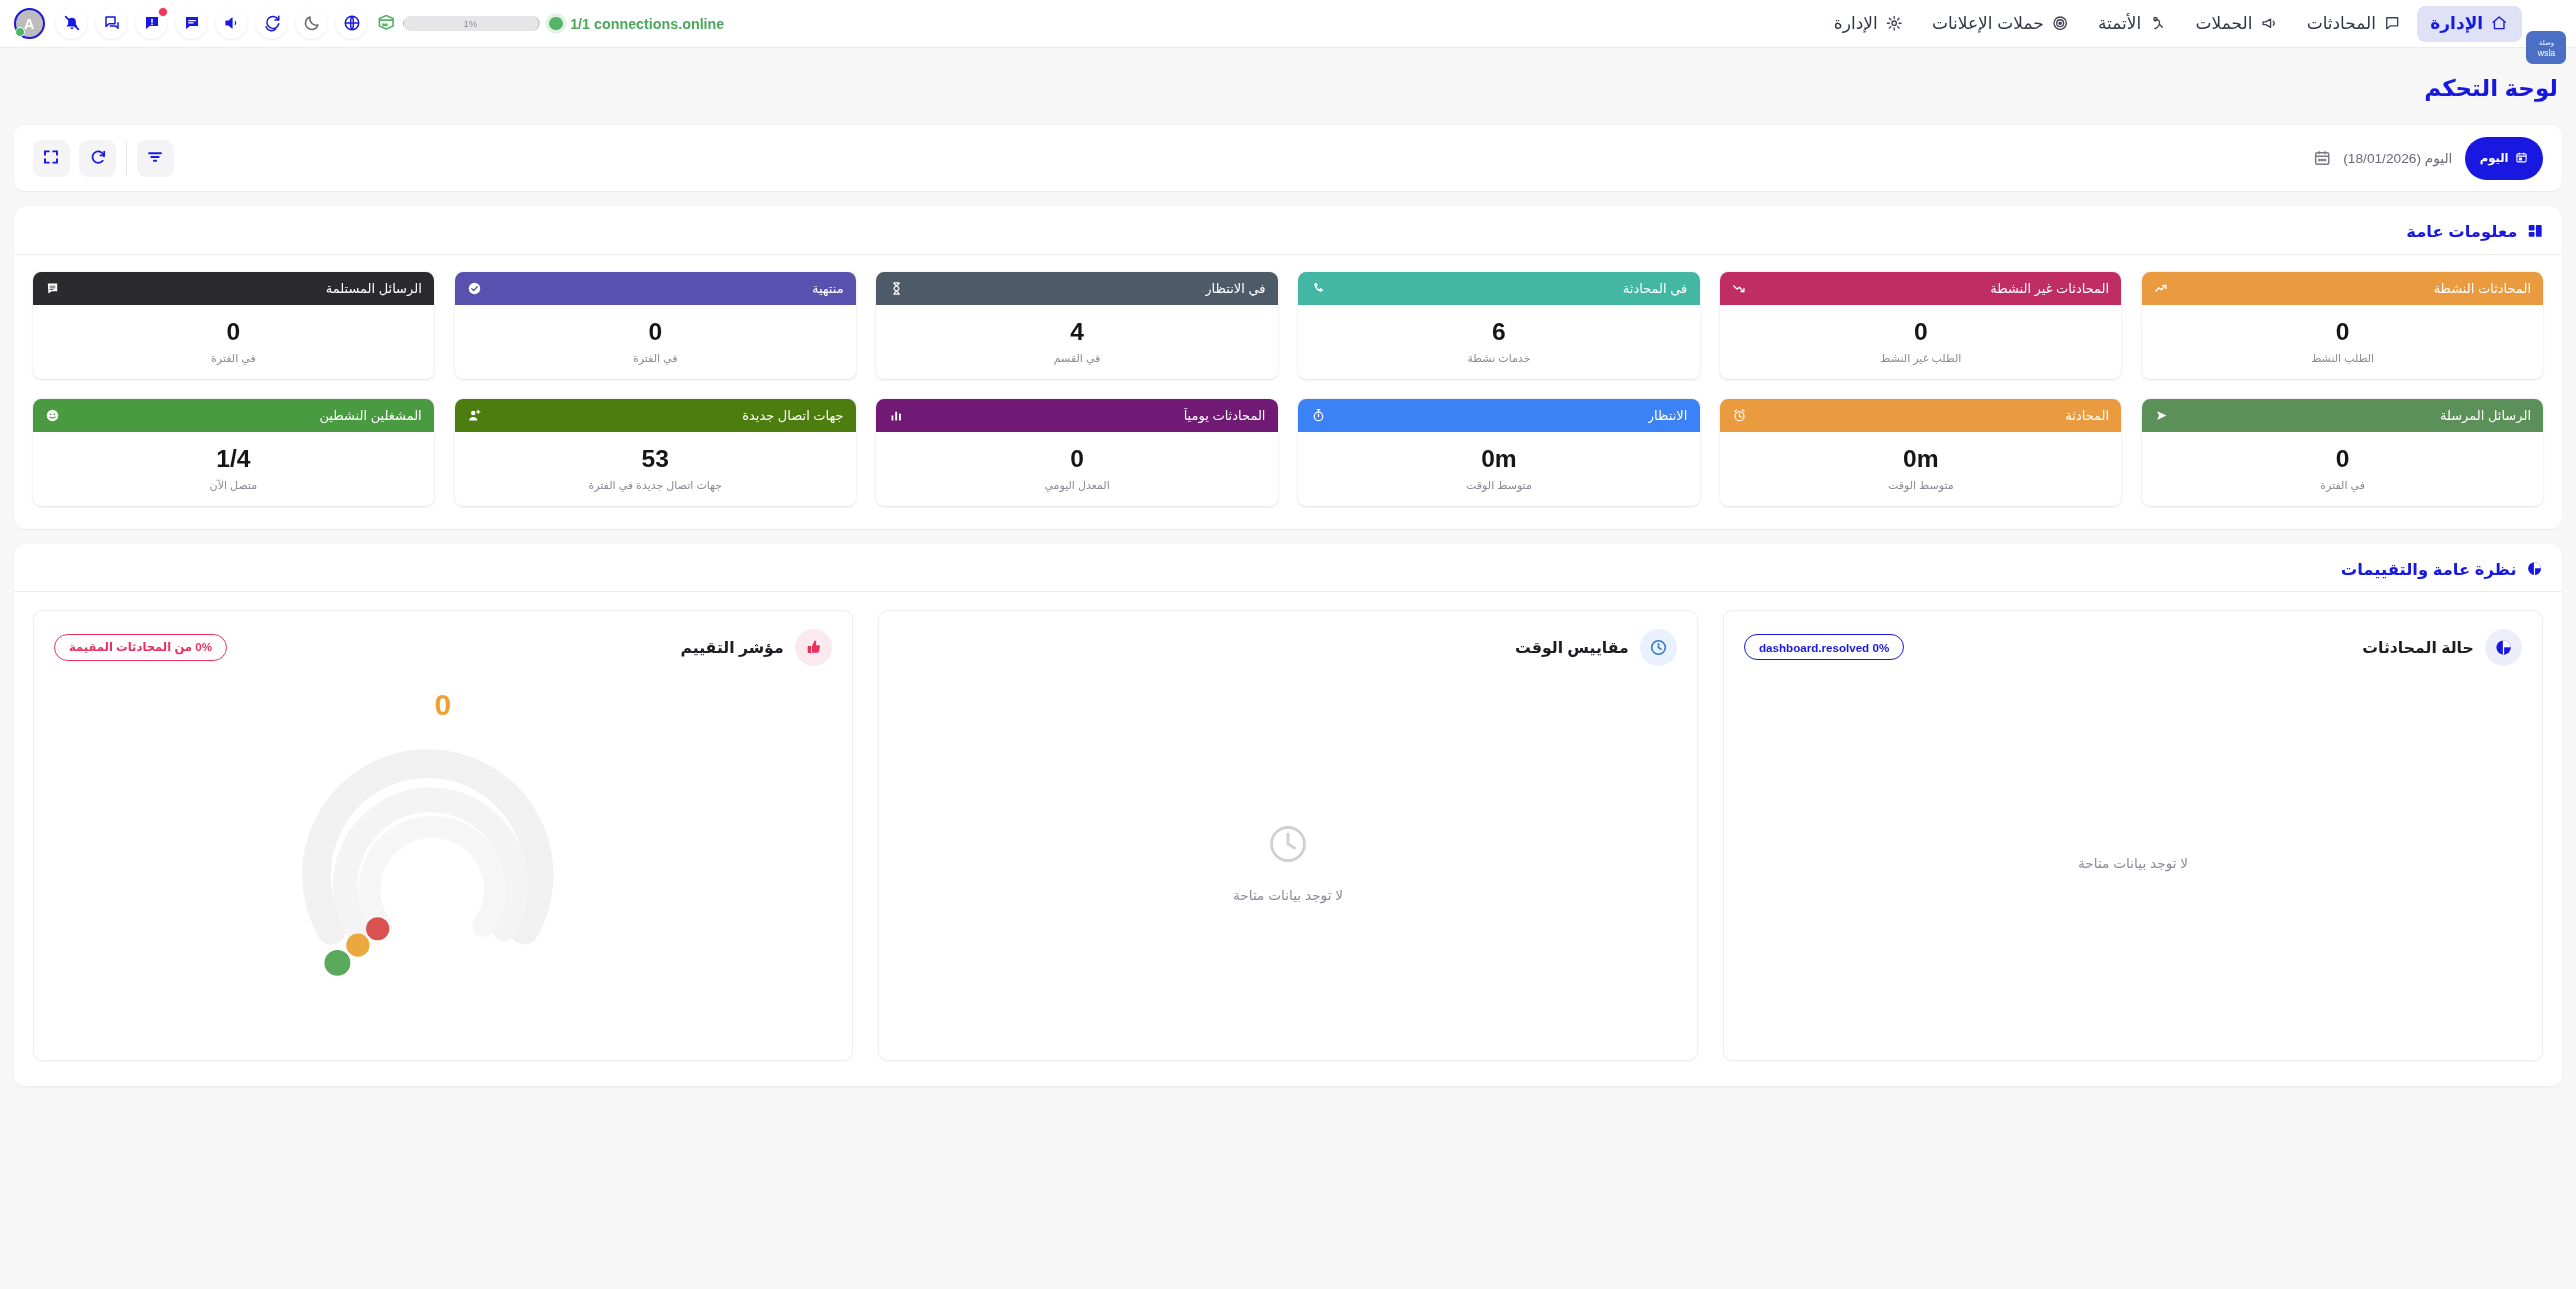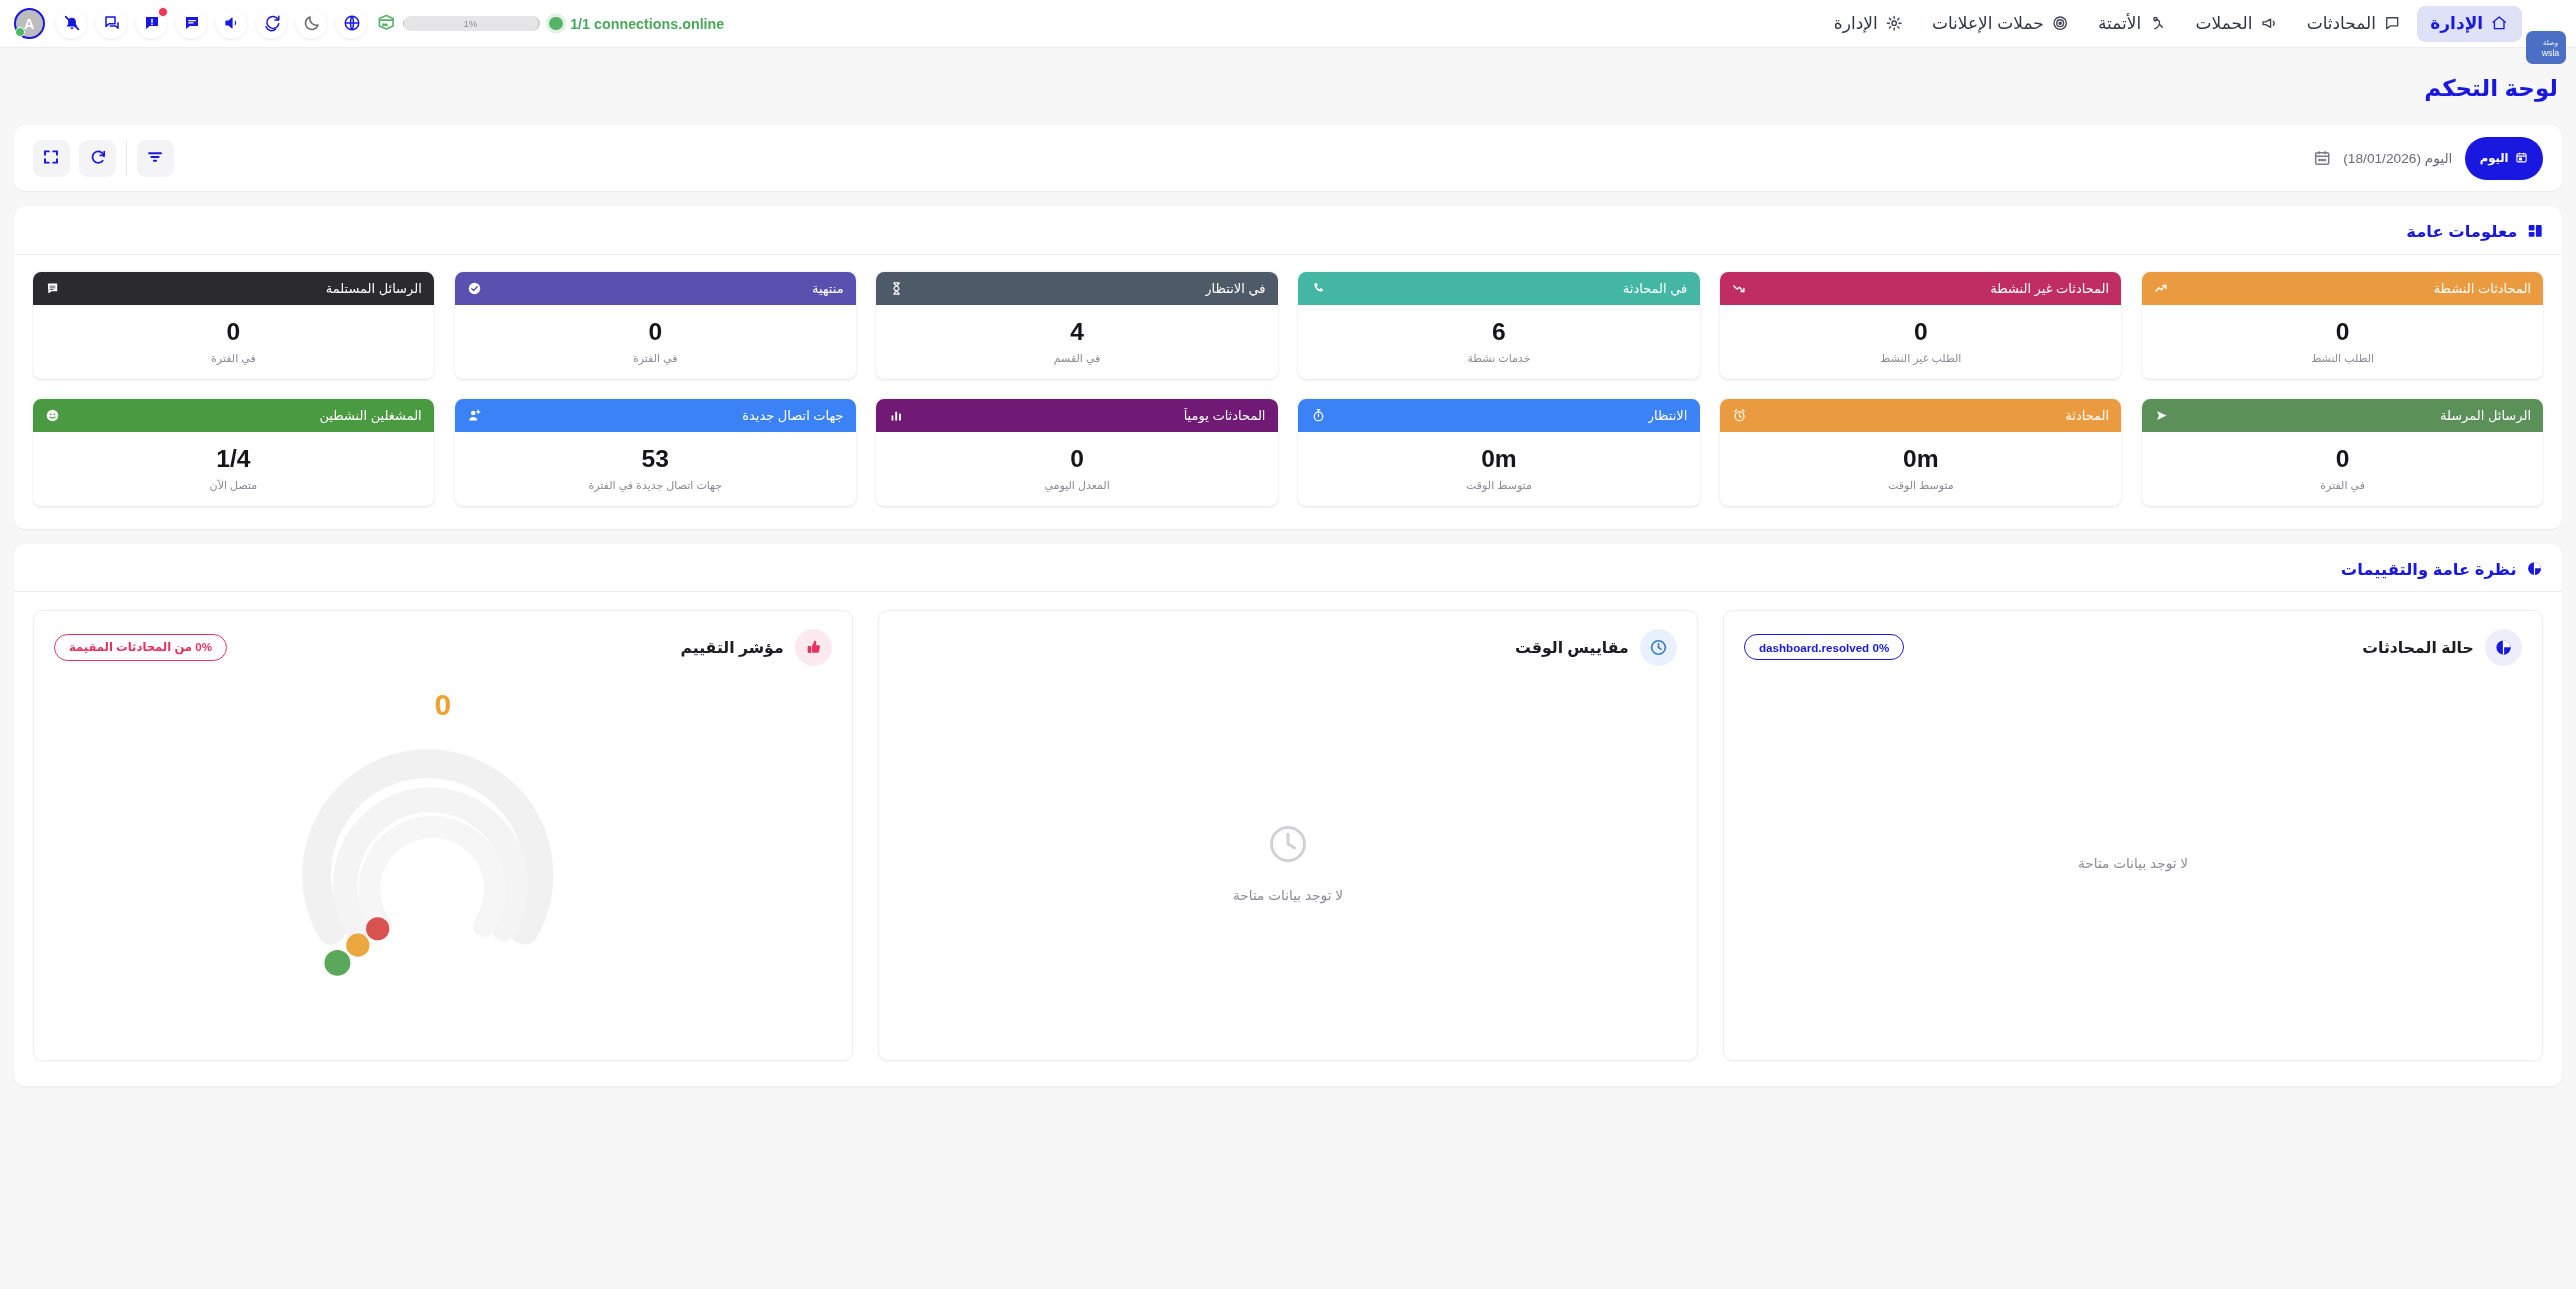--- a/index.html
+++ b/index.html
@@ -14,21 +14,21 @@
   }
 
   
   .topbar{
     height:48px;background:#ffffff;display:flex;align-items:center;
     padding:0 9.6px 0 9.6px;gap:0;position:relative;
     border-bottom:0.7px solid #ededf0;
   }
   .brand{
     width:40px;height:33px;background:#4a6fc4;border-radius:6.8px;
-    display:flex;align-items:center;
+    display:flex;align-items:center;justify-content:center;
     flex:0 0 auto;margin-left:4.1px;margin-top:48px;
   }
   .brand svg{display:block;}
   .nav-items{display:flex;align-items:center;gap:1.4px;flex:0 0 auto;}
   .nav-item{
     display:flex;align-items:center;gap:7.5px;
     padding:7.5px 13.7px;border-radius:8.2px;
     font-size:17px;color:#2f3542;cursor:pointer;white-space:nowrap;
   }
   .nav-item .ico{display:flex;align-items:center;justify-content:center;width:18px;height:18px;}
@@ -571,21 +571,21 @@
               </svg>
             </span>
         </div>
         <div class="stat-body">
           <div class="stat-val">0</div>
           <div class="stat-sub">المعدل اليومي</div>
         </div>
       </div>
 
       <div class="stat">
-        <div class="stat-head" style="background:#3b82f6">
+        <div class="stat-head" style="background:#4d7c0f">
           <span class="lbl">جهات اتصال جديدة</span>
           <span class="hico">
               <svg width="15" height="15" viewBox="0 0 24 24" fill="#fff">
                 <circle cx="10" cy="8" r="3.6"></circle>
                 <path d="M3.5 20c0-3.6 2.9-5.8 6.5-5.8s6.5 2.2 6.5 5.8z"></path>
                 <path d="M18 3.5v5M15.5 6h5" stroke="#fff" stroke-width="2" stroke-linecap="round"></path>
               </svg>
             </span>
         </div>
         <div class="stat-body">

